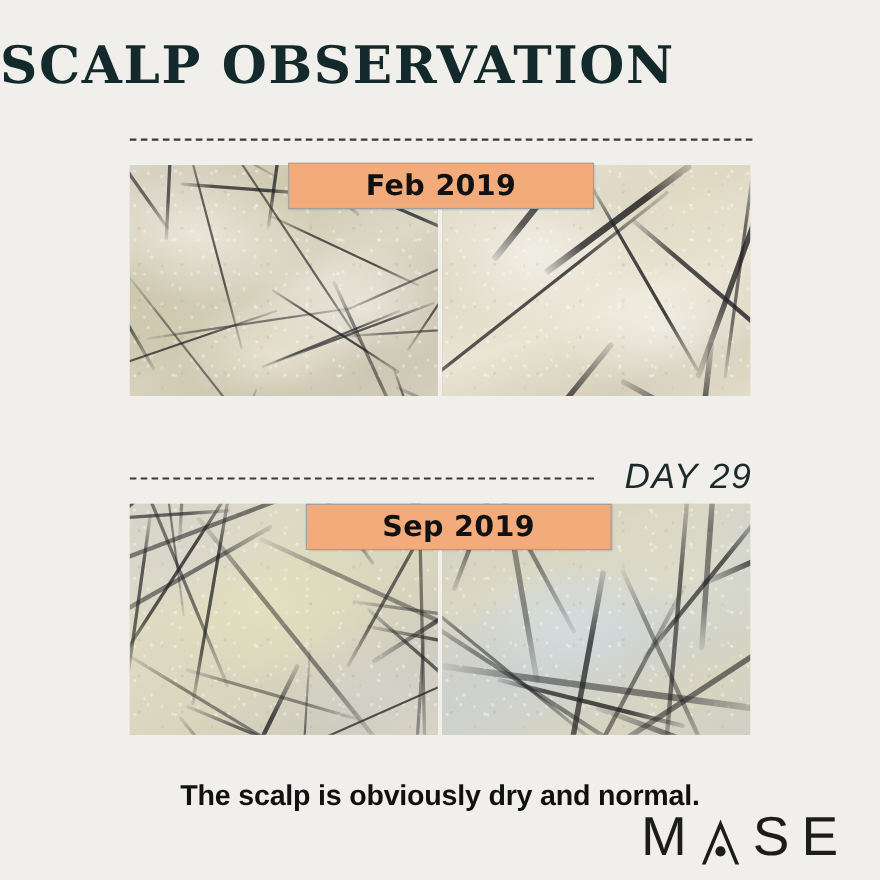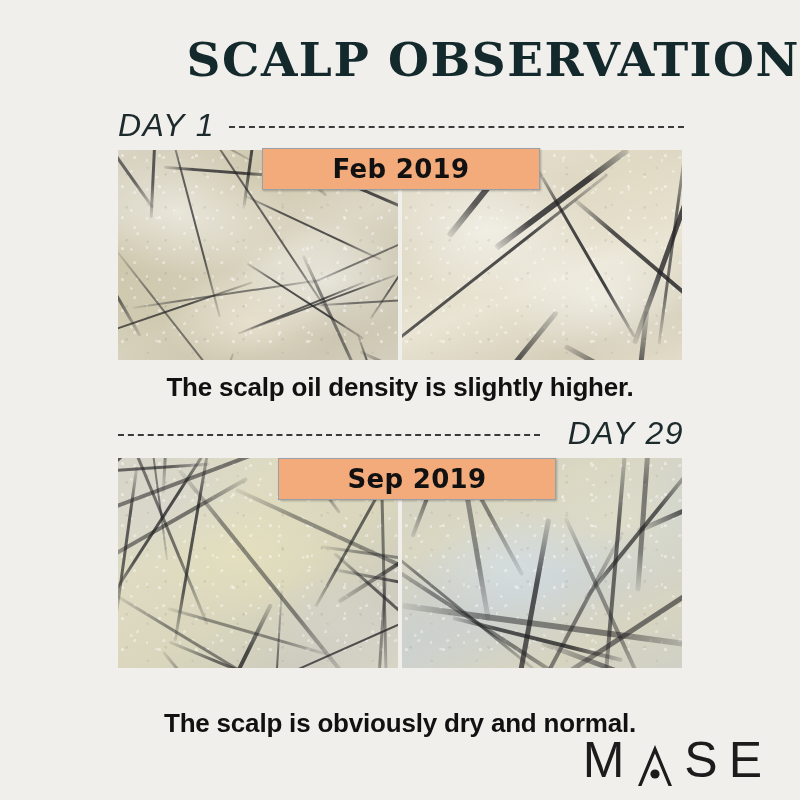--- a/index.html
+++ b/index.html
@@ -22,21 +22,21 @@
     height: 800px;
     background: #f1efec;
   }
 
   
   .title {
     position: absolute;
     left: 0;
     top: 36px;
     width: 800px;
-    text-align: right;
+    text-align: left;
     font-family: "DejaVu Serif", "Liberation Serif", serif;
     font-weight: 700;
     font-size: 47px;
     letter-spacing: 1.5px;
     color: #14292b;
     line-height: 1;
     white-space: nowrap;
   }
 
   
@@ -225,21 +225,20 @@
   .logo-a svg { display: block; }
 </style>
 </head>
 <body>
 
 <div class="page">
 
   <div class="title">SCALP OBSERVATION</div>
 
   <div class="day-row row-top">
-    <span class="day-label left">DAY 1</span>
     <span class="dash-line"></span>
   </div>
 
   <div class="photo-strip strip-top">
     <div class="photo">
       <div class="skin skin-a"></div>
       <div class="grain"></div>
       <div class="hairs" id="hairs-a">
           <div class="hair" style="width: 134.655px; height: 2.04209px; left: 28.6457%; top: 3.25516%; transform: rotate(40.9deg); opacity: 0.89;"></div>
           <div class="hair" style="width: 109.047px; height: 2.74835px; left: 1.4009%; top: 18.5104%; transform: rotate(54.7deg); opacity: 0.66;"></div>
@@ -287,21 +286,20 @@
           <div class="hair" style="width: 157.859px; height: 5.447px; left: 5.14467%; top: -1.86641%; transform: rotate(82.8deg); opacity: 0.7;"></div>
           <div class="hair" style="width: 329.729px; height: 3.26537px; left: -8.46013%; top: 56.7582%; transform: rotate(-38.2deg); opacity: 0.82;"></div>
           <div class="hair" style="width: 226.147px; height: 5.10831px; left: 52.3224%; top: 98.642%; transform: rotate(28.7deg); opacity: 0.91;"></div>
           <div class="hair" style="width: 163.787px; height: 6.36911px; left: 34.2396%; top: 29.766%; transform: rotate(-36.7deg); opacity: 0.88;"></div>
         </div>
     </div>
   </div>
 
   <div class="month-badge badge-aug">Feb 2019</div>
 
-  <div class="caption caption-top">The scalp oil density is slightly higher.</div>
 
   <div class="day-row row-bottom">
     <span class="dash-line"></span>
     <span class="day-label right">DAY 29</span>
   </div>
 
   <div class="photo-strip strip-bottom">
     <div class="photo">
       <div class="skin skin-c"></div>
       <div class="grain"></div>

